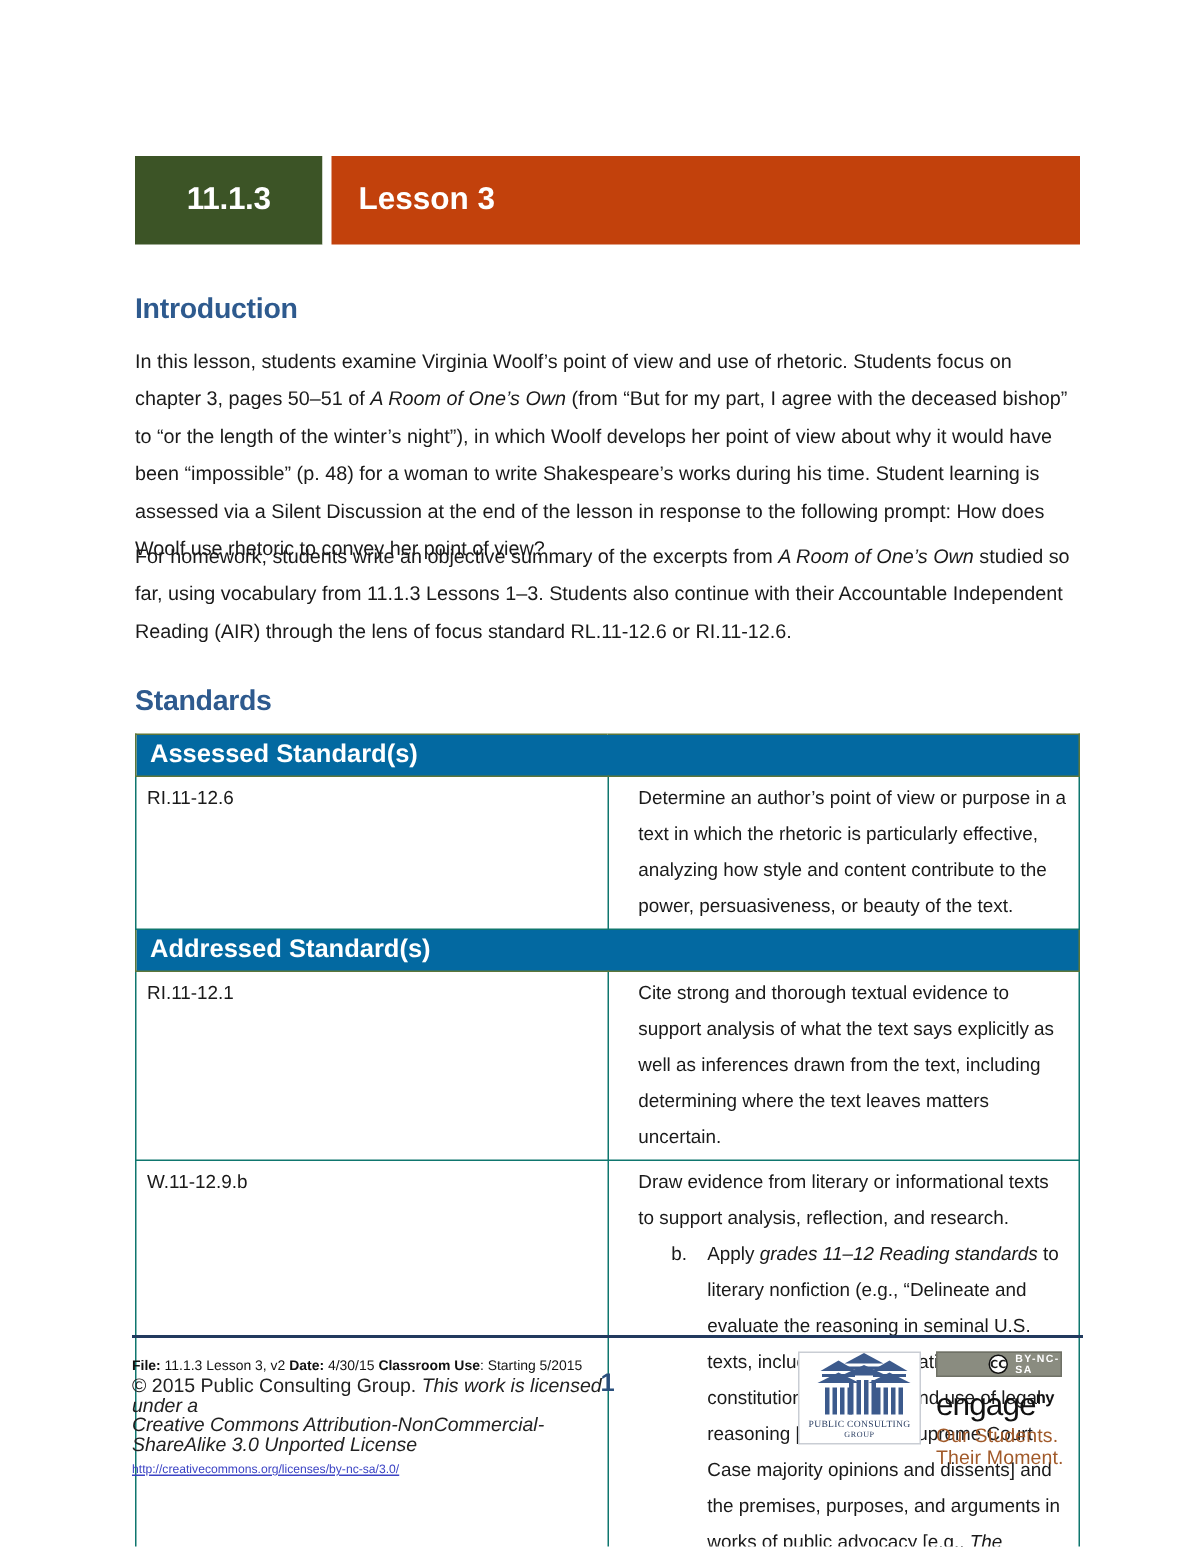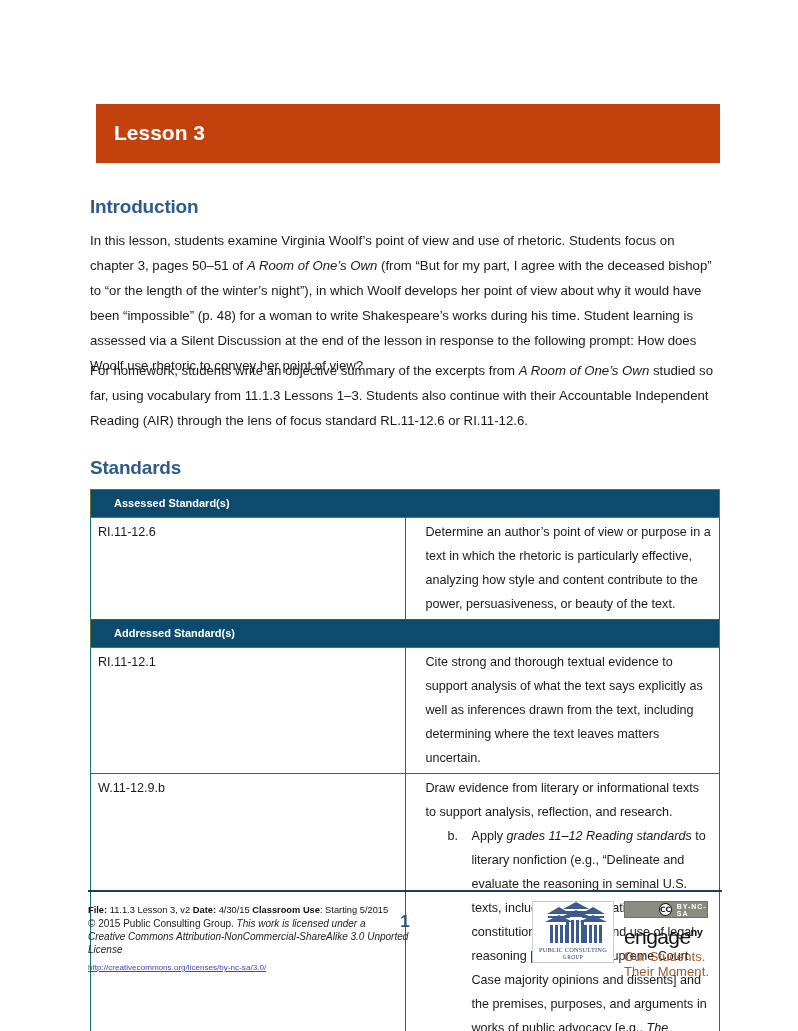--- a/index.html
+++ b/index.html
@@ -118,26 +118,26 @@
   .std-table td {
     border: 1px solid #0f766e;
     vertical-align: top;
     padding: 2px 8px 3px 20px;
   }
   .std-table td.code-col {
     width: 104px;
     padding-left: 7px;
   }
   .std-table tr.group-head td {
-    background: #0c4a6e;
+    background: #0369a1;
     color: #ffffff;
     font-weight: bold;
     border: 1px solid #5d7639;
-    padding: 2px 8px 3px 23px;
-    font-size: 11px;
+    padding: 2px 8px 3px 9px;
+    font-size: 17px;
     line-height: 22px;
   }
   .std-table i { font-style: italic; }
   .sub-list {
     margin: 0;
     padding: 0;
     list-style: none;
   }
   .sub-list li {
     display: flex;
@@ -171,21 +171,21 @@
     top: 0;
     width: 330px;
   }
   .footer-line1 {
     font-size: 9.3px;
     line-height: 14px;
     color: #111111;
   }
   .footer-line1 b { font-weight: bold; }
   .footer-cc {
-    font-size: 10px;
+    font-size: 13px;
     line-height: 13px;
     color: #222222;
   }
   .footer-cc i { font-style: italic; }
   .footer-link {
     font-size: 8.1px;
     line-height: 13px;
     color: #3b43c4;
     text-decoration: underline;
     display: inline-block;
@@ -297,20 +297,21 @@
     margin-top: 1px;
   }
 </style>
 </head>
 <body>
 
 <div class="page">
 
 
   <div class="banner">
+    <div class="banner-code">11.1.3</div>
     <div class="banner-gap"></div>
     <div class="banner-title">Lesson 3</div>
   </div>
 
   <div id="intro-heading" class="section-heading">Introduction</div>
 
   <div id="intro-p1" class="body-block">
     <span>In this lesson, students examine Virginia Woolf’s point of view and use of rhetoric. Students focus on chapter 3, pages 50–51 of </span><i>A Room of One’s Own</i><span> (from “But for my part, I agree with the deceased bishop” to “or the length of the winter’s night”), in which Woolf develops her point of view about why it would have been “impossible” (p. 48) for a woman to write Shakespeare’s works during his time. Student learning is assessed via a Silent Discussion at the end of the lesson in response to the following prompt: How does Woolf use rhetoric to convey her point of view?</span>
   </div>
 

